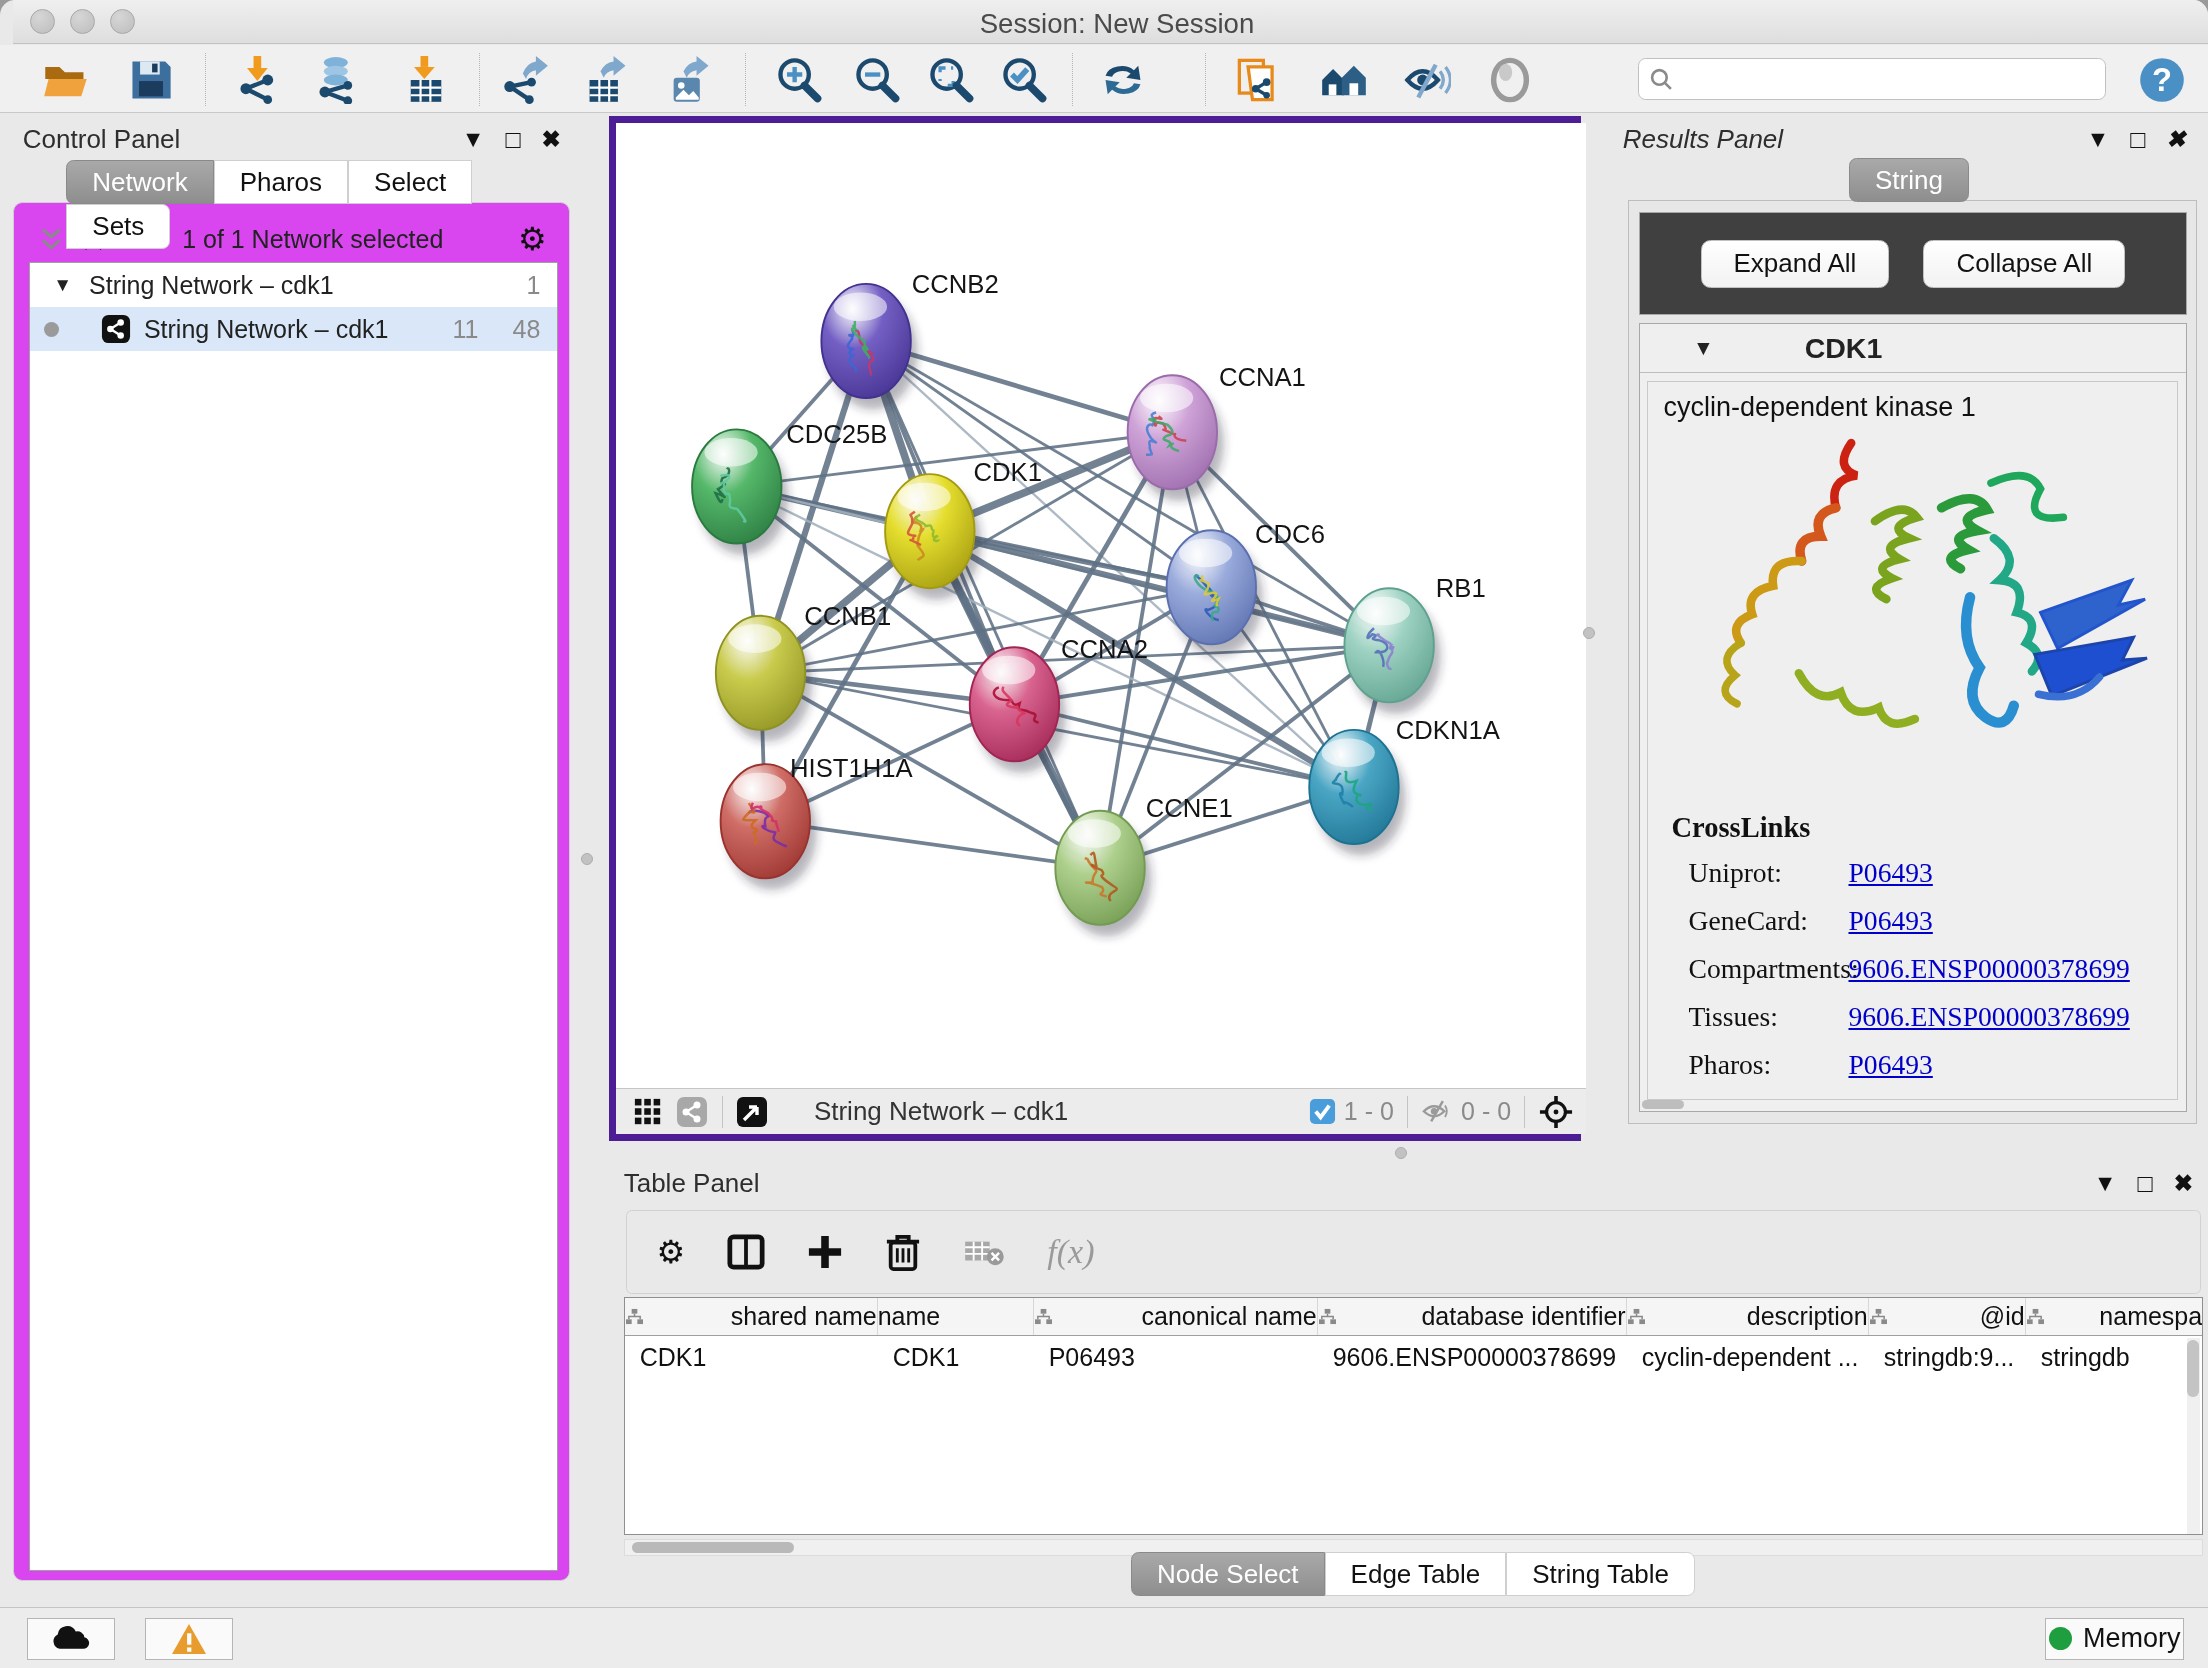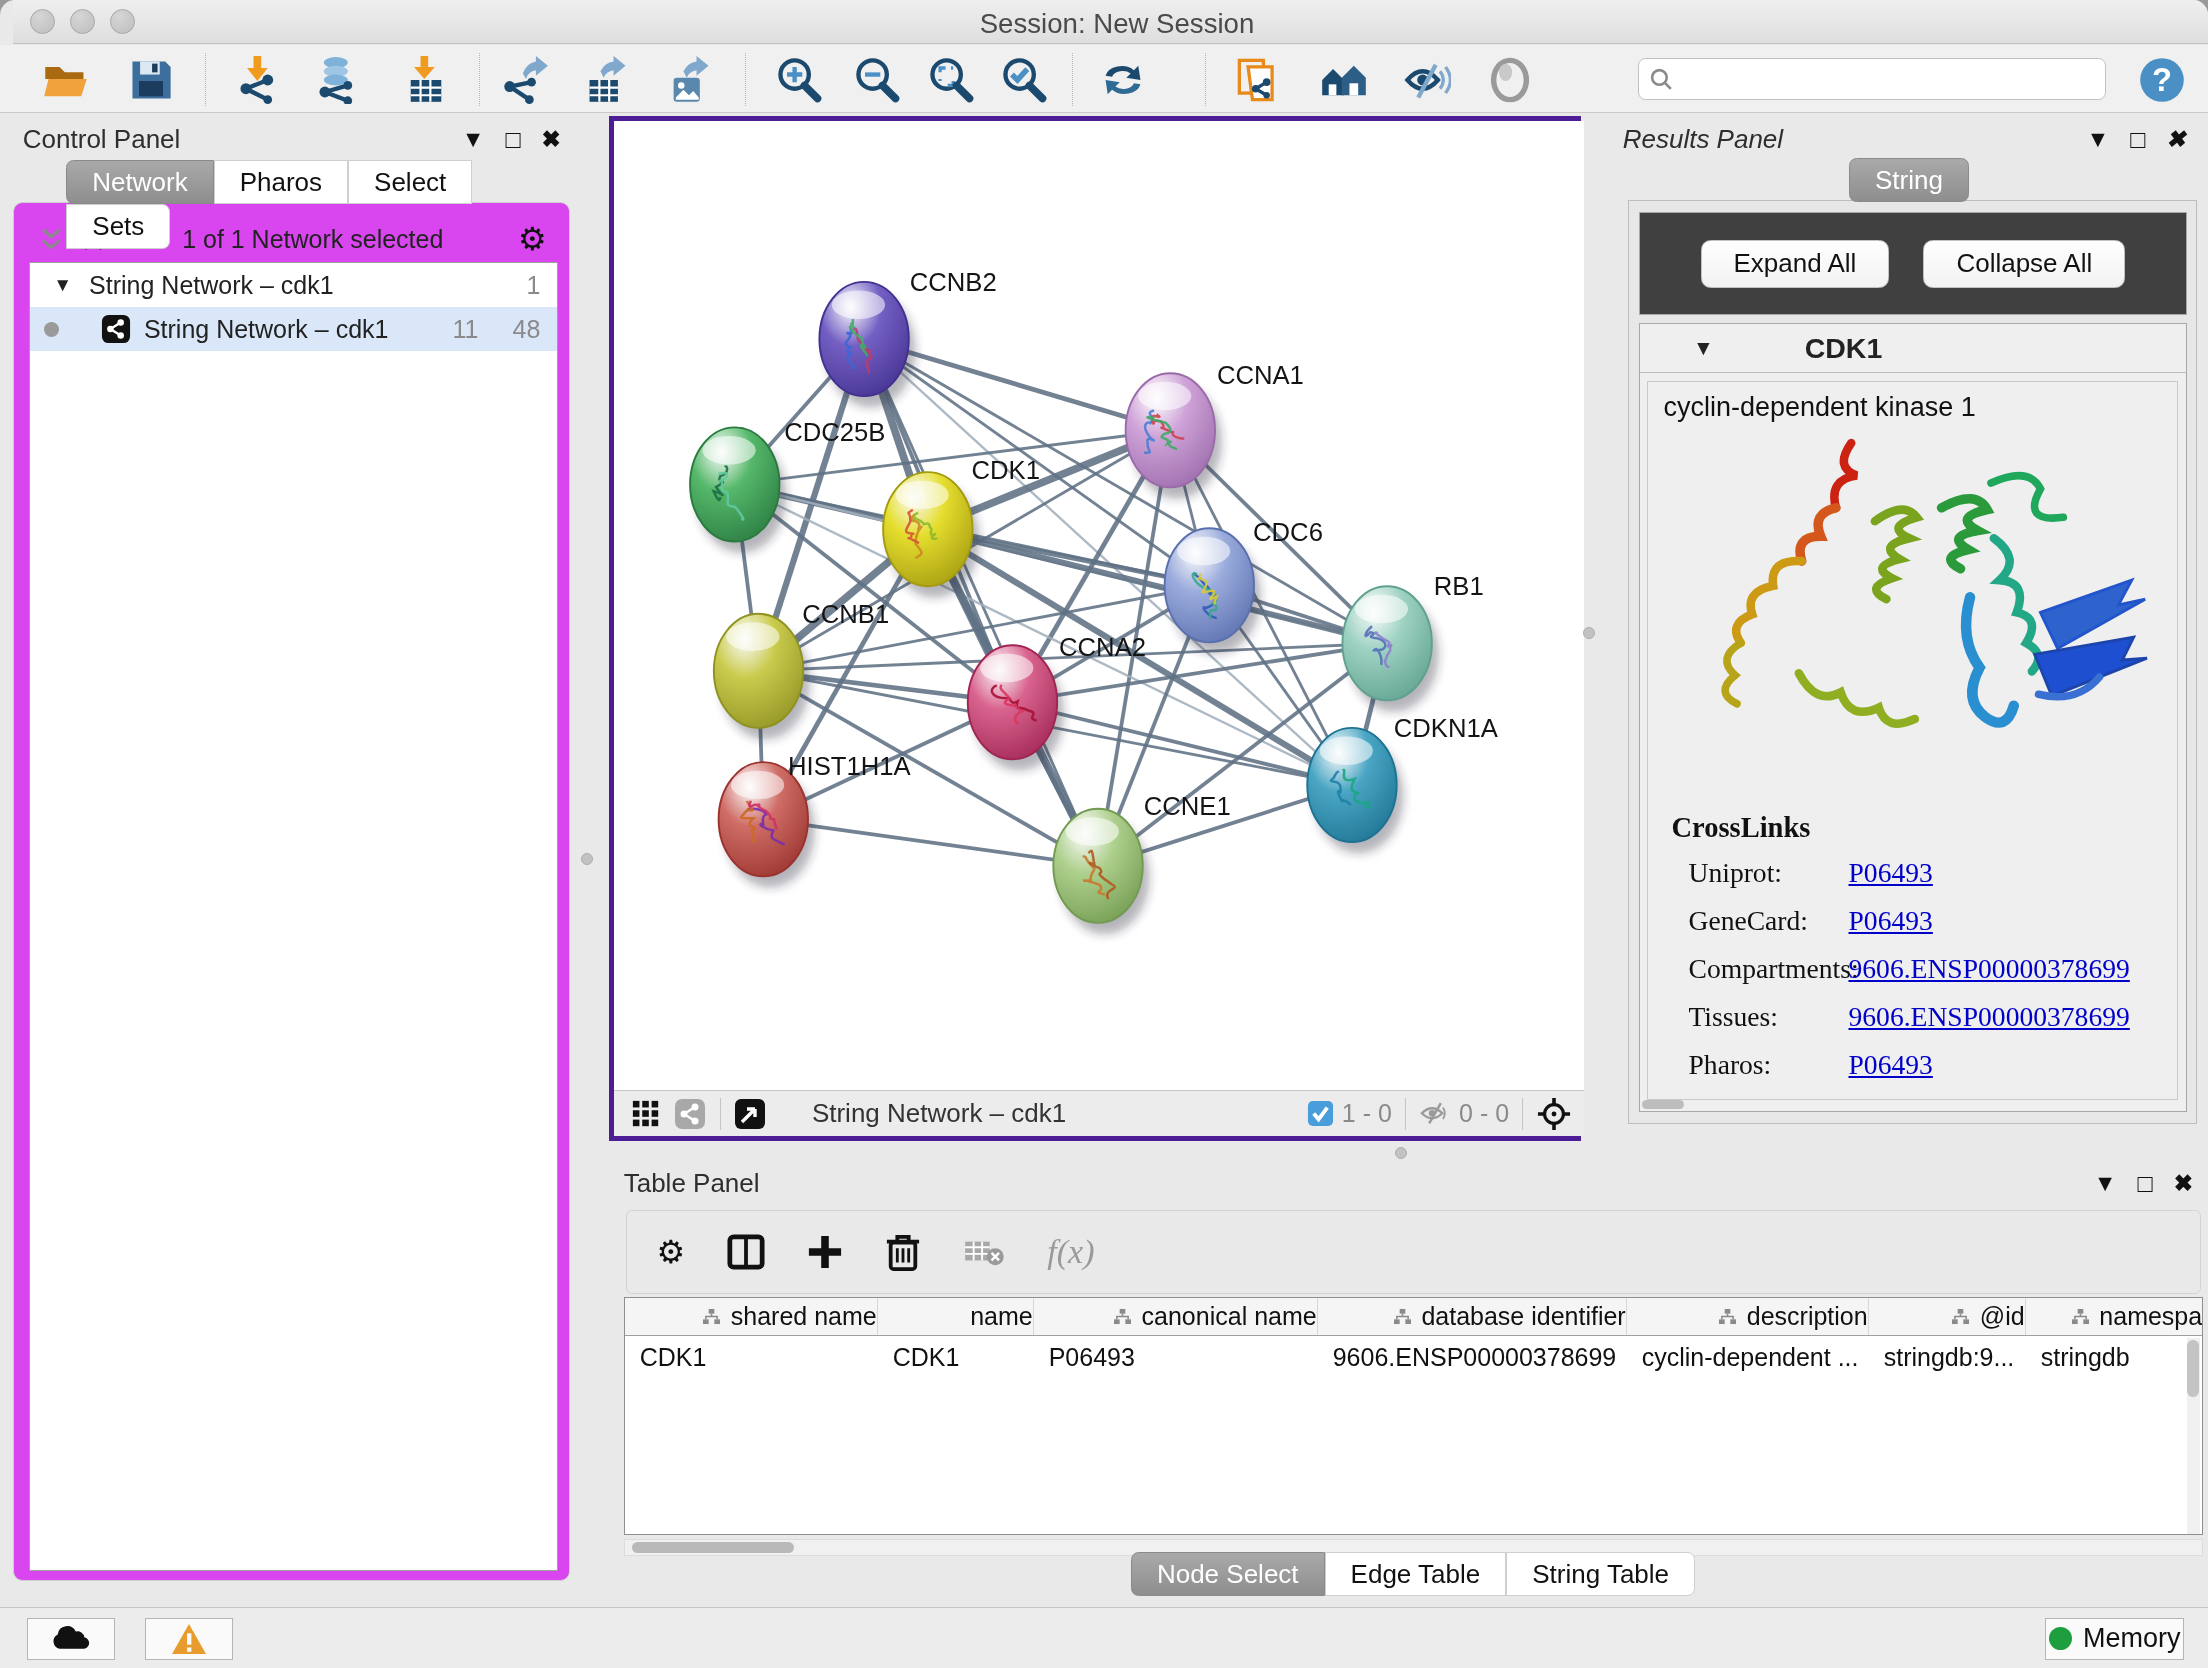--- a/index.html
+++ b/index.html
@@ -38,21 +38,21 @@
   .cp-card{position:absolute;left:0;top:86px;width:557px;height:1379px;background:#d946ef;
     border:1px solid #cfcfcf;border-radius:9.5px;}
   .cp-selrow{position:absolute;left:9.5px;top:17px;width:538px;height:38px;display:flex;align-items:center;}
   .cp-list{position:absolute;left:15px;top:59px;width:529px;height:1309px;background:#fff;
     border:1.9px solid #9f9f9f;}
   .tree-row{display:flex;align-items:center;height:44px;font-size:25px;}
   .tree-row .cnt{color:#8a8a8a;}
   .tree-row.sel{background:#d9e7f8;}
   
   .network-view{position:absolute;left:609px;top:116px;width:972px;height:1025px;
-    background:#fff;border:5px solid #4c1d95;}
+    background:#fff;border:7px solid #4c1d95;}
   .net-canvas{position:absolute;left:0;top:0;width:970px;height:978px;background:#fff;}
   .net-toolbar{position:absolute;left:0;bottom:0;width:970px;height:46px;background:#ececec;
     border-top:1px solid #c6c6c6;display:flex;align-items:center;}
   .nt-sep{height:32px;border-left:1px solid #c4c4c4;margin:0 13.3px;}
   .nt-title{font-size:26px;color:#333;}
   .nt-cnt{font-size:25px;color:#8a8a8a;margin-left:7.6px;}
   
   .results-panel{position:absolute;left:1617px;top:116px;width:580px;height:1020px;}
   .rp-head{display:flex;justify-content:space-between;align-items:center;padding:7.6px 11.4px 1.9px 5.7px;font-style:italic;}
   .rp-tab{position:absolute;left:232px;top:42px;z-index:2;border-radius:7.6px;}
@@ -73,21 +73,21 @@
   .cl-link{color:#0000c8;text-decoration:underline;}
   .rp-hthumb{position:absolute;left:1.9px;bottom:1.9px;width:42px;height:9.5px;background:#bdbdbd;border-radius:4.8px;}
   
   .table-panel{position:absolute;left:618px;top:1164px;width:1590px;height:443px;}
   .tp-head{display:flex;justify-content:space-between;align-items:center;padding:3.8px 15px 1.9px 5.7px;}
   .tp-toolbar{position:absolute;left:7.6px;top:46px;width:1575px;height:84px;background:#e9e9e9;
     border:1px solid #d2d2d2;border-radius:5.7px;display:flex;align-items:center;gap:42px;padding-left:30px;}
   .tp-table{position:absolute;left:5.7px;top:133px;width:1579px;height:238px;background:#fff;
     border:1.9px solid #8f8f8f;overflow:hidden;}
   .tp-hrow{display:flex;height:38px;background:#f5f5f5;border-bottom:1.9px solid #9f9f9f;}
-  .tp-hcell{display:flex;align-items:center;justify-content:flex-end;gap:9.5px;font-size:25px;color:#111;
+  .tp-hcell{display:flex;align-items:center;justify-content:space-between;gap:9.5px;font-size:25px;color:#111;
     border-right:1px solid #d7d7d7;overflow:hidden;white-space:nowrap;flex:none;}
   .tp-drow{display:flex;height:42px;}
   .tp-dcell{font-size:25px;color:#111;padding-left:15px;display:flex;align-items:center;
     overflow:hidden;white-space:nowrap;flex:none;}
   .tp-hscroll{position:absolute;left:5.7px;top:375px;width:1579px;height:17px;background:#f0f0f0;border:1px solid #dcdcdc;}
   .tp-hthumb{position:absolute;left:7.6px;top:1.9px;width:162px;height:11.4px;background:#b9b9b9;border-radius:5.7px;}
   .tp-vscroll{position:absolute;right:1.9px;top:40px;width:13.3px;height:196px;background:#f0f0f0;}
   .tp-vthumb{position:absolute;right:1px;top:1.9px;width:11.4px;height:57px;background:#c4c4c4;border-radius:5.7px;}
   .tp-tabs{position:absolute;left:0;top:388px;width:100%;text-align:center;}
   .tp-tabs .tab:first-child{border-radius:7.6px 0 0 7.6px;}

